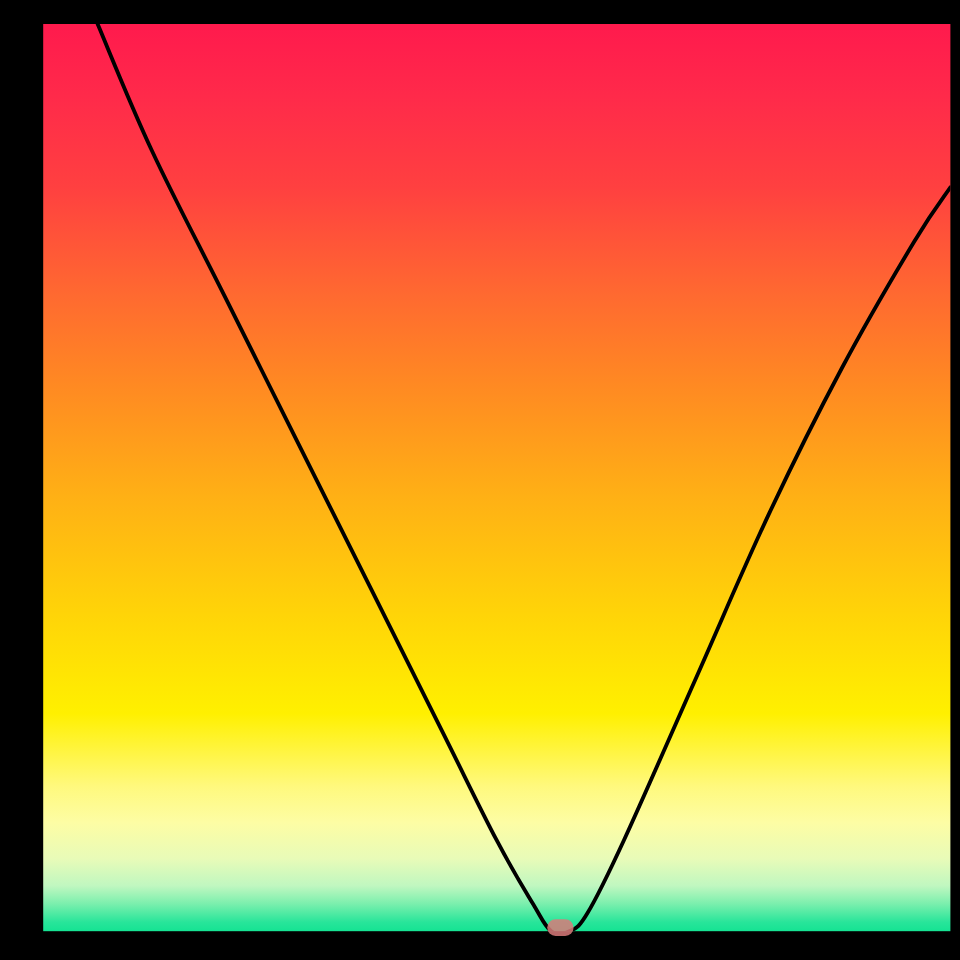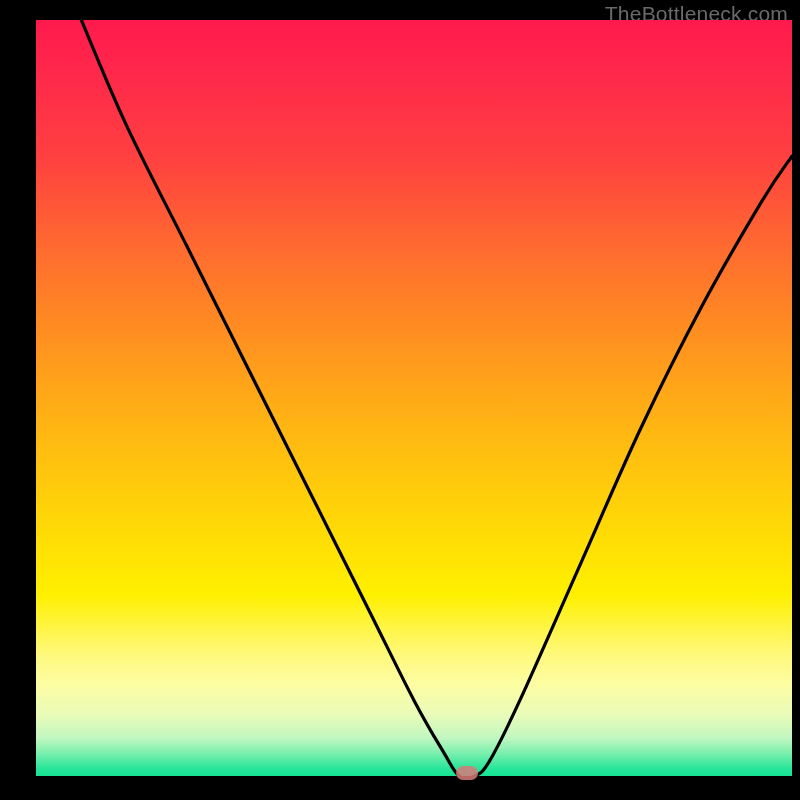--- a/index.html
+++ b/index.html
@@ -63,20 +63,19 @@
     border-radius: 7px;
     background: #d97a7a;
     opacity: 0.85;
     transform: translate(-50%, -50%);
   }
 </style>
 </head>
 <body>
 
 <div class="frame">
-  <div class="watermark">TheBottleneck.com</div>
   <div class="plot">
     <svg class="curve" viewBox="0 0 756 756" preserveAspectRatio="none">
       <path id="curvePath" fill="none" stroke="#000" stroke-width="3.2" stroke-linecap="round" d="M 45.36 0 C 53.5248 19.051200000000005, 71.6688 65.01600000000002, 90.72 105.84000000000003 C 109.7712 146.66400000000004, 129.42720000000003 183.2544000000001, 151.20000000000002 226.80000000000007 C 172.9728 270.34560000000005, 189.90720000000002 304.2144, 211.68 347.76 C 233.4528 391.30559999999997, 250.38719999999998 425.17439999999993, 272.15999999999997 468.71999999999997 C 293.9328 512.2656, 313.5888 551.5776000000001, 332.64 589.6800000000001 C 351.6912 627.7824, 364.392 654.5448, 378 680.4 C 391.608 706.2552, 400.0752 719.712, 408.24 733.32 C 416.4048 746.9280000000001, 417.9168 751.9176, 423.36 756 C 428.8032 760.0824, 433.03679999999997 758.7216, 438.47999999999996 756 C 443.92319999999995 753.2784, 445.43519999999995 754.488, 453.59999999999997 740.88 C 461.7648 727.2719999999999, 467.51040000000006 715.7808, 483.84000000000003 680.4 C 500.1696 645.0192, 522.5472 593.3087999999999, 544.3199999999999 544.3199999999999 C 566.0927999999999 495.33119999999997, 583.0272000000001 454.5072, 604.8000000000001 408.24 C 626.5728 361.9728, 643.5072 328.10400000000004, 665.28 287.28000000000003 C 687.0527999999999 246.45600000000002, 709.4304 208.65599999999995, 725.76 181.43999999999994 C 742.0896 154.22399999999993, 750.5568 144.24480000000003, 756 136.08000000000004"></path>
     </svg>
     <div id="marker" class="marker" style="left: 430.92px; top: 753px;"></div>
   </div>
 </div>
 
 </body></html>

